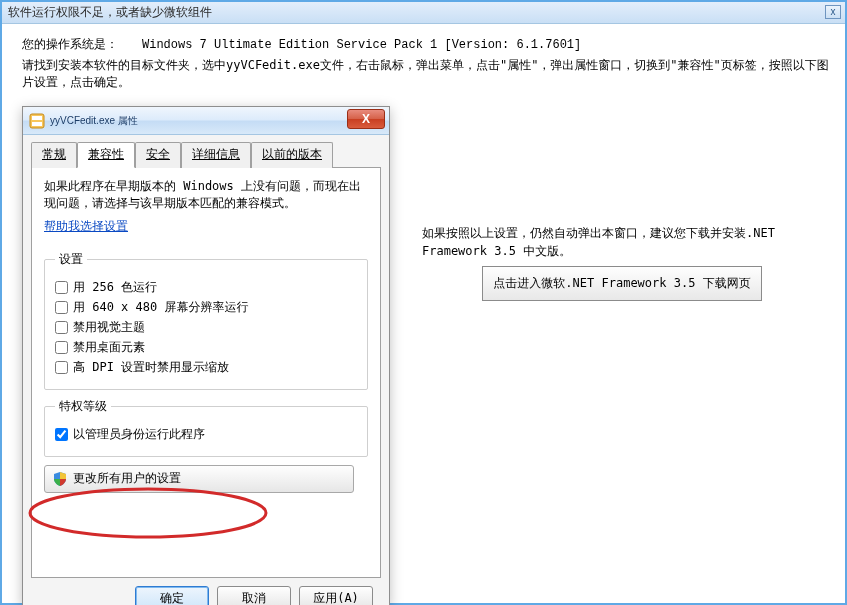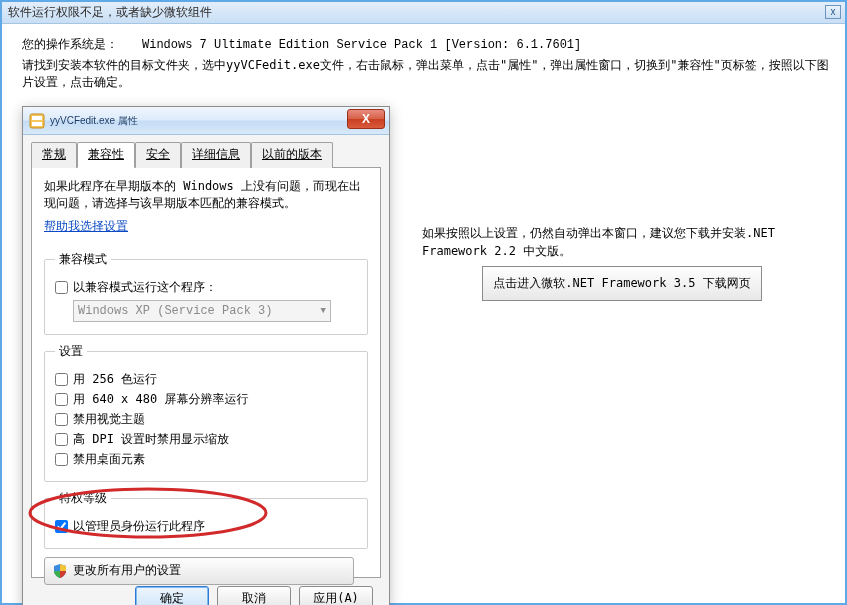--- a/index.html
+++ b/index.html
@@ -277,53 +277,42 @@
           <div class="tab">常规</div>
           <div class="tab active">兼容性</div>
           <div class="tab">安全</div>
           <div class="tab">详细信息</div>
           <div class="tab">以前的版本</div>
         </div>
         <div class="tab-content" style="position:relative;">
           <div class="desc-text">如果此程序在早期版本的 Windows 上没有问题，而现在出现问题，请选择与该早期版本匹配的兼容模式。</div>
           <a class="help-link">帮助我选择设置</a>
 
-          <fieldset class="groupbox">
-            <legend>兼容模式</legend>
-            <div class="chk-row">
-              <input type="checkbox" style="">
-              <label>以兼容模式运行这个程序：</label>
-            </div>
-            <div class="combo">
-              <span>Windows XP (Service Pack 3)</span>
-              <span class="arrow">▼</span>
-            </div>
-          </fieldset>
 
           <fieldset class="groupbox">
             <legend>设置</legend>
             <div class="chk-row">
                 <input type="checkbox" style="">
                 <label>用 256 色运行</label>
               </div>
             <div class="chk-row">
                 <input type="checkbox" style="">
                 <label>用 640 x 480 屏幕分辨率运行</label>
               </div>
             <div class="chk-row">
                 <input type="checkbox" style="">
                 <label>禁用视觉主题</label>
               </div>
             <div class="chk-row">
                 <input type="checkbox" style="">
+                <label>禁用桌面元素</label>
+              </div>
+            <div class="chk-row">
+                <input type="checkbox" style="">
                 <label>高 DPI 设置时禁用显示缩放</label>
-              </div>
-            <div class="chk-row">
-                <input type="checkbox" style="">
-                <label>禁用桌面元素</label>
               </div>
           </fieldset>
 
           <fieldset class="groupbox" style="position:relative;">
             <legend>特权等级</legend>
             <div class="chk-row">
               <input type="checkbox" checked="" style="">
               <label>以管理员身份运行此程序</label>
             </div>
           </fieldset>
@@ -347,18 +336,18 @@
 
         <div class="dlg-buttons">
           <div class="dlg-btn default">确定</div>
           <div class="dlg-btn">取消</div>
           <div class="dlg-btn">应用(A)</div>
         </div>
       </div>
     </div>
 
     <div class="right-panel">
-      <div class="right-text">如果按照以上设置，仍然自动弹出本窗口，建议您下载并安装.NET Framework 2.2 中文版。</div>
+      <div class="right-text">如果按照以上设置，仍然自动弹出本窗口，建议您下载并安装.NET Framework 3.5 中文版。</div>
       <div class="download-btn">点击进入微软.NET Framework 3.5 下载网页</div>
     </div>
 
   </div>
 </div>
 
 </body></html>

